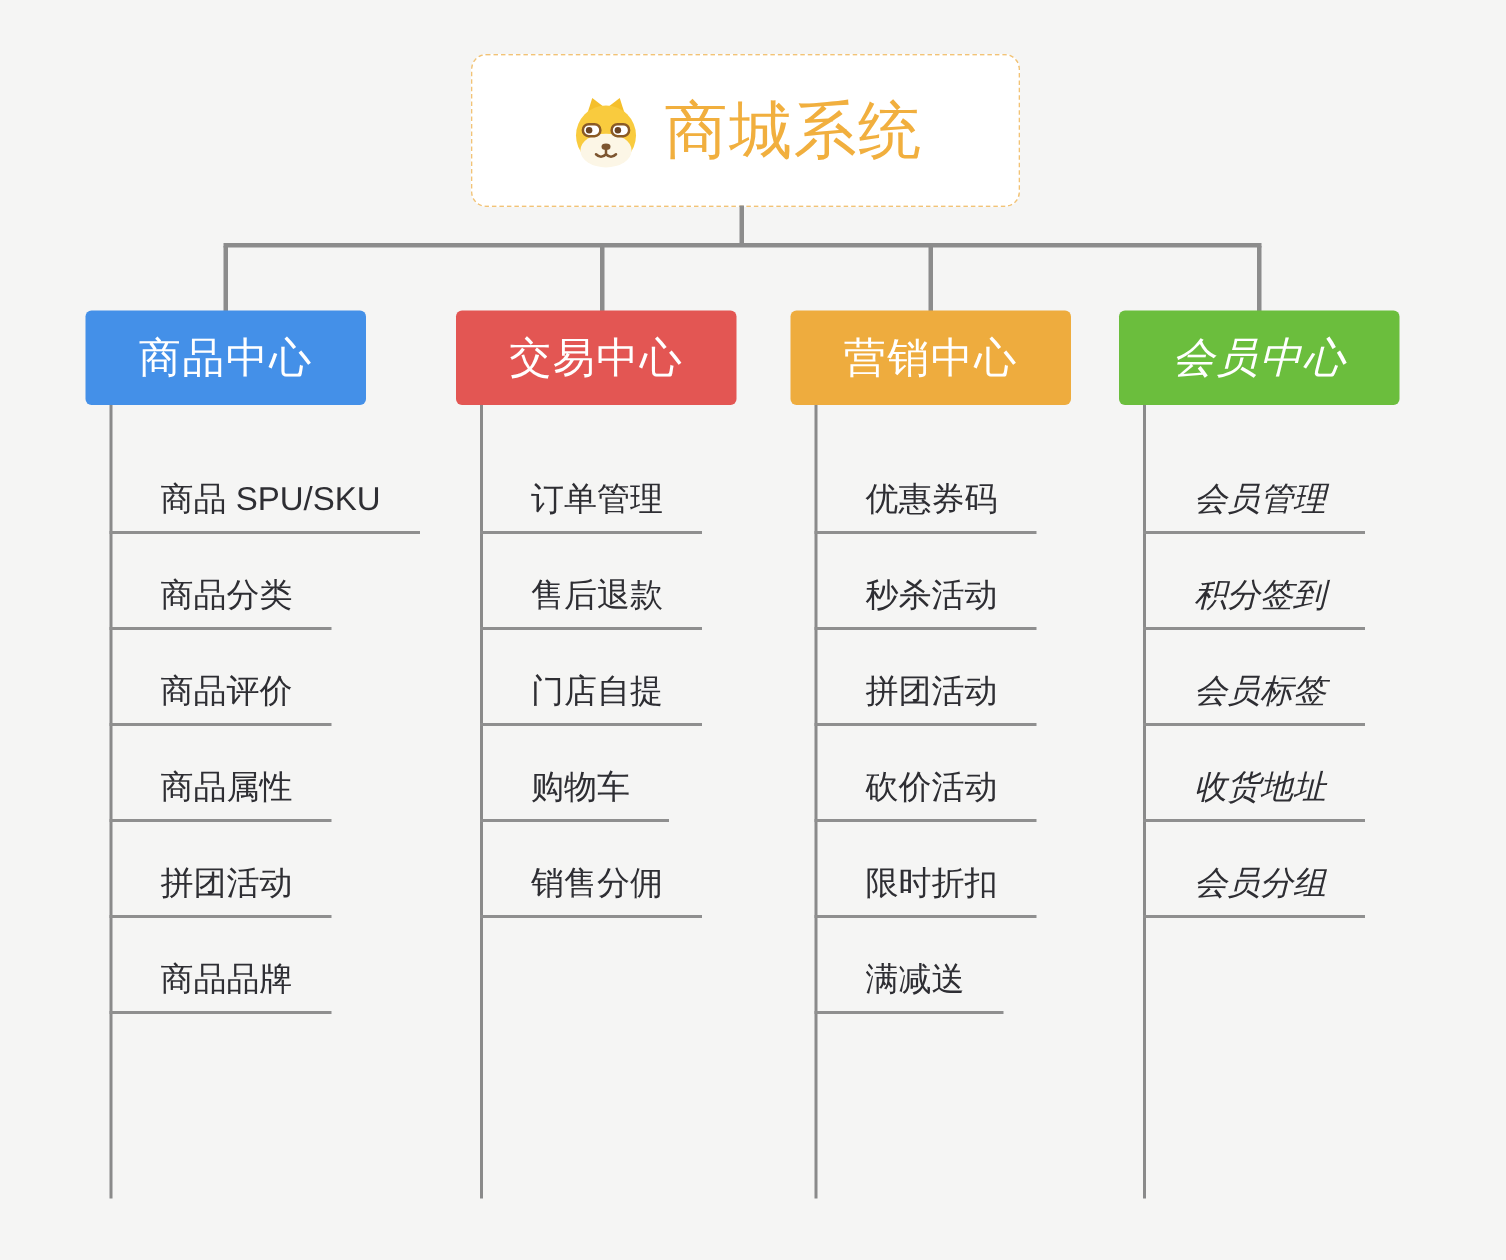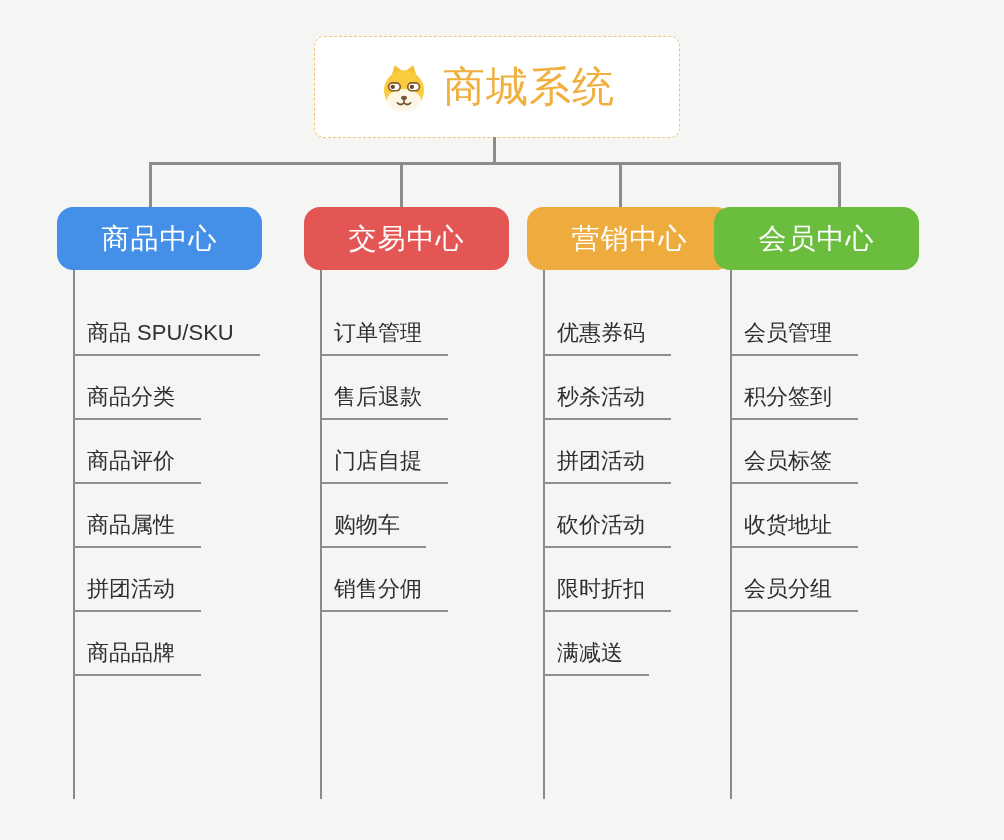--- a/index.html
+++ b/index.html
@@ -36,41 +36,41 @@
   .hbar{left:149px;top:162px;width:692px;height:3px;}
   .drop{top:164px;width:3px;height:44px;}
   .drop-1{left:149px;} .drop-2{left:400px;} .drop-3{left:619px;} .drop-4{left:838px;}
 
   
   .branches{position:absolute;left:0;top:0;width:100%;height:100%;}
   .branch{position:absolute;top:207px;width:250px;}
   .branch:nth-child(1){left:57px;}
   .branch:nth-child(2){left:304px;}
   .branch:nth-child(3){left:527px;}
-  .branch:nth-child(4){left:714px;}
+  .branch:nth-child(4){left:746px;font-style:italic;}
 
   .branch-box{
-    width:205px;height:63px;border-radius:16px;
+    width:187px;height:63px;border-radius:4px;
     display:flex;align-items:center;justify-content:center;
     color:#ffffff;font-size:28px;letter-spacing:1px;
     background:var(--accent,#888);
     box-sizing:border-box;
   }
   .leaf-line{
     position:absolute;left:16px;top:63px;
     width:2px;height:529px;
     background:#8A8A8A;
   }
   .items{position:absolute;left:16px;top:63px;}
   .item{height:64px;display:flex;align-items:flex-end;}
   .item:first-child{height:86px;}
   .leaf-label{
     display:inline-block;white-space:nowrap;
     font-size:22px;color:#2E2E33;
-    padding:0 26px 6px 14px;
+    padding:0 26px 6px 34px;
     border-bottom:2px solid #8F8F8F;
   }
 </style>
 </head>
 <body style="--bg: #F5F5F4; --line: #8C8C8C; --root-accent: #F1AF3E; --root-border: #F2C376;">
 
 <div class="canvas">
 
   <div class="root-node">
     <span class="root-icon">

